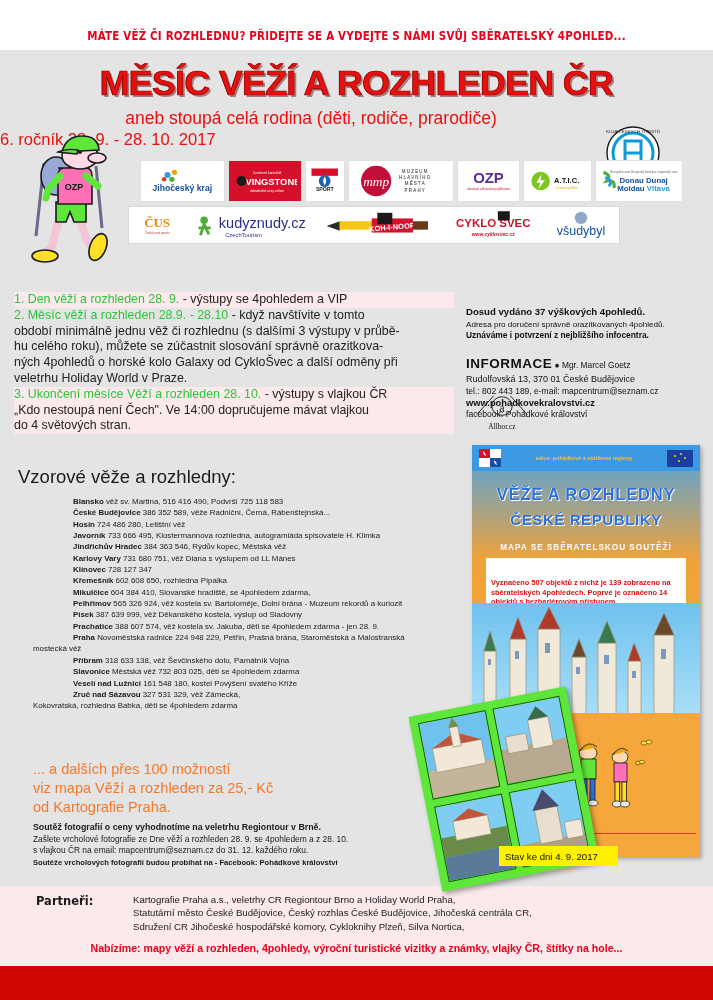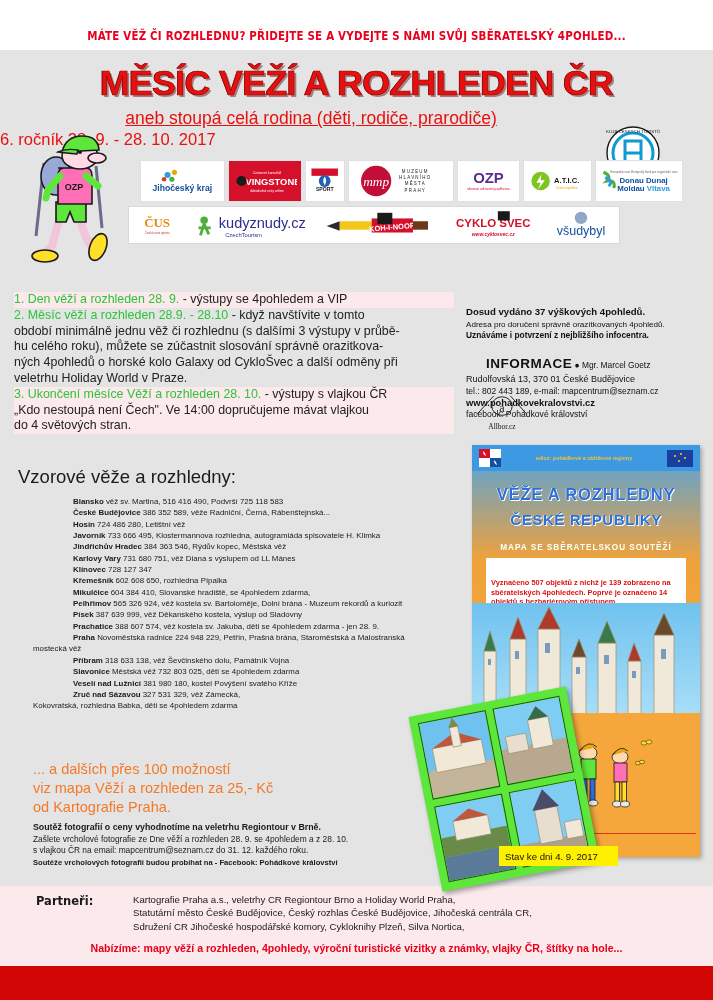--- a/index.html
+++ b/index.html
@@ -49,21 +49,20 @@
     text-shadow: 2px 2px 0 rgba(90,0,0,.45), -0.5px -0.5px 0 #7a0505;
     -webkit-text-stroke: 0.6px #8a0a0a;
     font-family: "Liberation Sans", sans-serif;
     transform: scaleX(1.02);
   }
   .subhead1 {
     position: absolute; left: 0; top: 108px; width: 622px;
     text-align: center;
     font-size: 17.5px; color: #e8100f;
     font-family: "Liberation Sans", sans-serif;
-    text-decoration: underline;
   }
   .subhead2 {
     position: absolute; left: 0; top: 130px; width: 713px;
     font-size: 16.5px; color: #e8100f;
   }
 
   
   .kct-logo {
     position: absolute; left: 600px; top: 122px; width: 66px; height: 66px;
   }
@@ -125,21 +124,21 @@
   .contest .small-b { font-weight: bold; font-size: 7.6px; }
 
   
   .info-box {
     position: absolute; left: 466px; top: 303px; width: 243px; height: 128px;
     color: #111; 
   }
   .info-l1 { font-size: 9.6px; font-weight: bold; margin-top: 3px; }
   .info-l2 { font-size: 8.1px; margin-top: 3px; }
   .info-l3 { font-size: 8.4px; font-weight: bold; margin-top: 1px; }
-  .info-h  { font-size: 13.5px; font-weight: bold; letter-spacing: 0.5px; margin-top: 9px; display:inline-block;margin-left:20px;}
+  .info-h  { font-size: 13.5px; font-weight: bold; letter-spacing: 0.5px; margin-top: 9px; display:inline-block;}
   .info-h-sub { font-size: 8.4px; font-weight: normal; letter-spacing: 0; }
   .info-l4 { font-size: 9px; margin-top: 2px; }
   .info-l5 { font-size: 8.5px; margin-top: 2px; }
   .info-l6 { font-size: 9.3px; font-weight: bold; margin-top: 2px; }
   .info-l7 { font-size: 8.6px; margin-top: 1px; }
   .allbor {
     position: absolute; left: 473px; top: 394px; width: 58px; height: 38px;
     font-size: 7.4px; font-family: "Liberation Serif", serif; color: #111;
     text-align: center;
   }
@@ -422,21 +421,21 @@
         <div><span class="nm">Klínovec</span><span> 728 127 347</span></div>
         <div><span class="nm">Křemešník</span><span>   602 608 650, rozhledna Pípalka</span></div>
         <div><span class="nm">Mikulčice</span><span> 604 384 410, Slovanské hradiště, se 4pohledem zdarma,</span></div>
         <div><span class="nm">Pelhřimov</span><span>   565 326 924, věž kostela sv. Bartoloměje, Dolní brána - Muzeum rekordů a kuriozit</span></div>
         <div><span class="nm">Písek</span><span>   387 639 999, věž Děkanského kostela, výslup od Sladovny</span></div>
         <div><span class="nm">Prachatice</span><span>   388 607 574, věž kostela sv. Jakuba, děti se 4pohledem zdarma - jen 28. 9.</span></div>
         <div><span class="nm">Praha</span><span> Novoměstská radnice 224 948 229, Petřín, Prašná brána, Staroměstská a Malostranská</span></div>
         <div><span>mostecká věž</span></div>
         <div><span class="nm">Příbram</span><span>   318 633 138, věž Ševčinského dolu, Památník Vojna</span></div>
         <div><span class="nm">Slavonice</span><span>   Městská věž 732 803 025, děti se 4pohledem zdarma</span></div>
-        <div><span class="nm">Veselí nad Lužnicí</span><span>   381 980 180, kostel Povýšení  svatého Kříže</span></div>
+        <div><span class="nm">Veselí nad Lužnicí</span><span>   161 548 180, kostel Povýšení  svatého Kříže</span></div>
         <div><span class="nm">Zruč nad Sázavou</span><span> 327 531 329, věž Zámecká,</span></div>
         <div><span>Kokovratská, rozhledna Babka, děti se 4pohledem zdarma</span></div>
       </div>
   </div>
 
   <div class="big-orange">
     <div id="orange-host">
         <div>... a dalších přes 100 možností</div>
         <div>viz mapa Věží a rozhleden za 25,- Kč</div>
         <div>od Kartografie Praha.</div>

